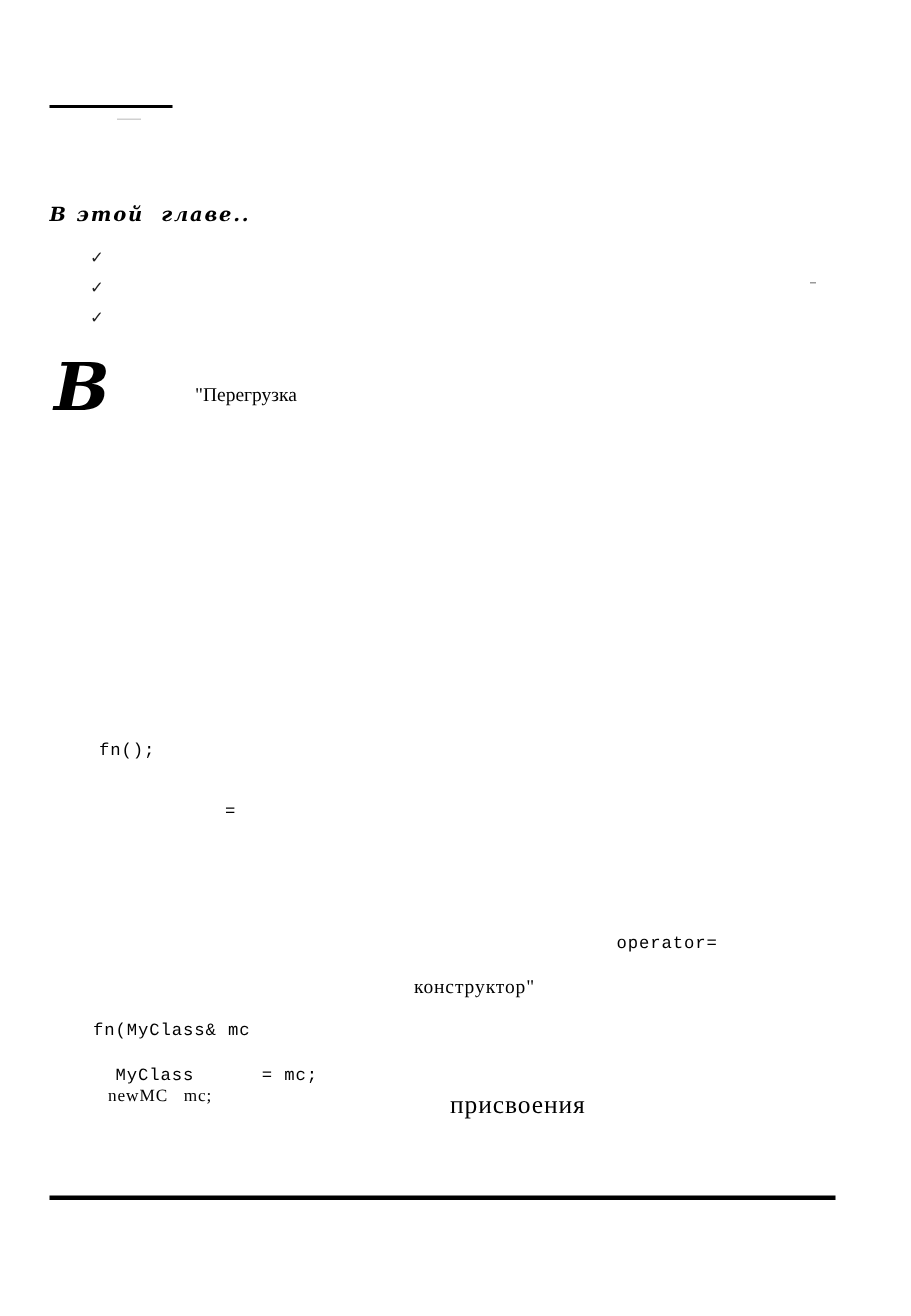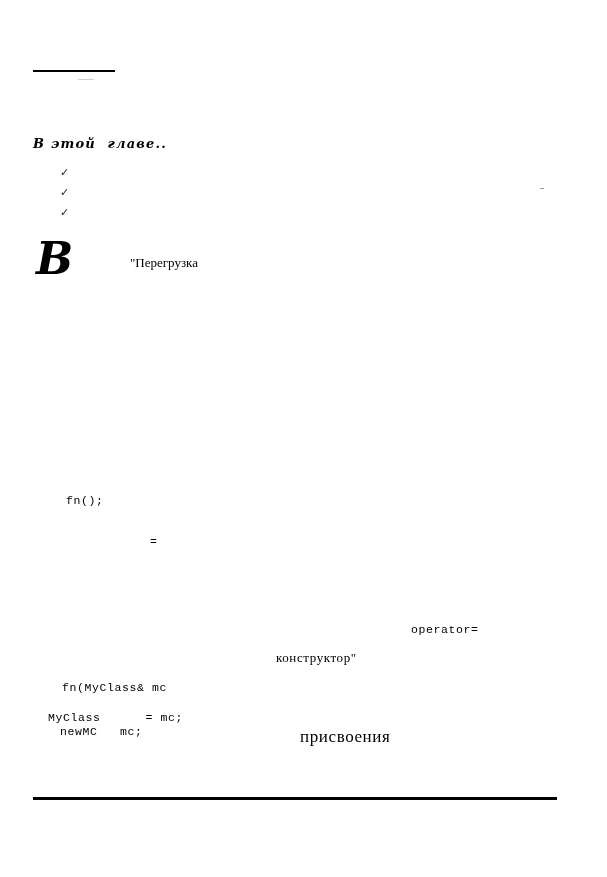--- a/index.html
+++ b/index.html
@@ -111,22 +111,22 @@
     font-size: 11.5px;
     letter-spacing: 0.6px;
     white-space: pre;
     text-align: center;
   }
   .c-fn       { left: 66px;  top: 494px; }
   .c-eq       { left: 150px; top: 535px; }
   .c-operator { left: 411px; top: 611px; margin-top: 12px; }
   .c-constr   { left: 276px; top: 650px; font-family: "Liberation Serif", serif; font-size: 13px; }
   .c-fnmc     { left: 62px;  top: 681px; }
-  .c-myclass  { left: 48px;  top: 711px; }
-  .c-newmc    { left: 60px;  top: 725px; }
+  .c-myclass  { left: 77px;  top: 711px; }
+  .c-newmc    { left: 72px;  top: 725px; font-family: Liberation Serif, serif; }
   .c-assign   { left: 300px; top: 727px; font-family: "Liberation Serif", serif; font-size: 17px; }
 
   
   .bottom-rule {
     position: absolute;
     left: 33px;
     top: 797px;
     width: 524px;
     height: 0;
     border-top: 3px solid #000;

